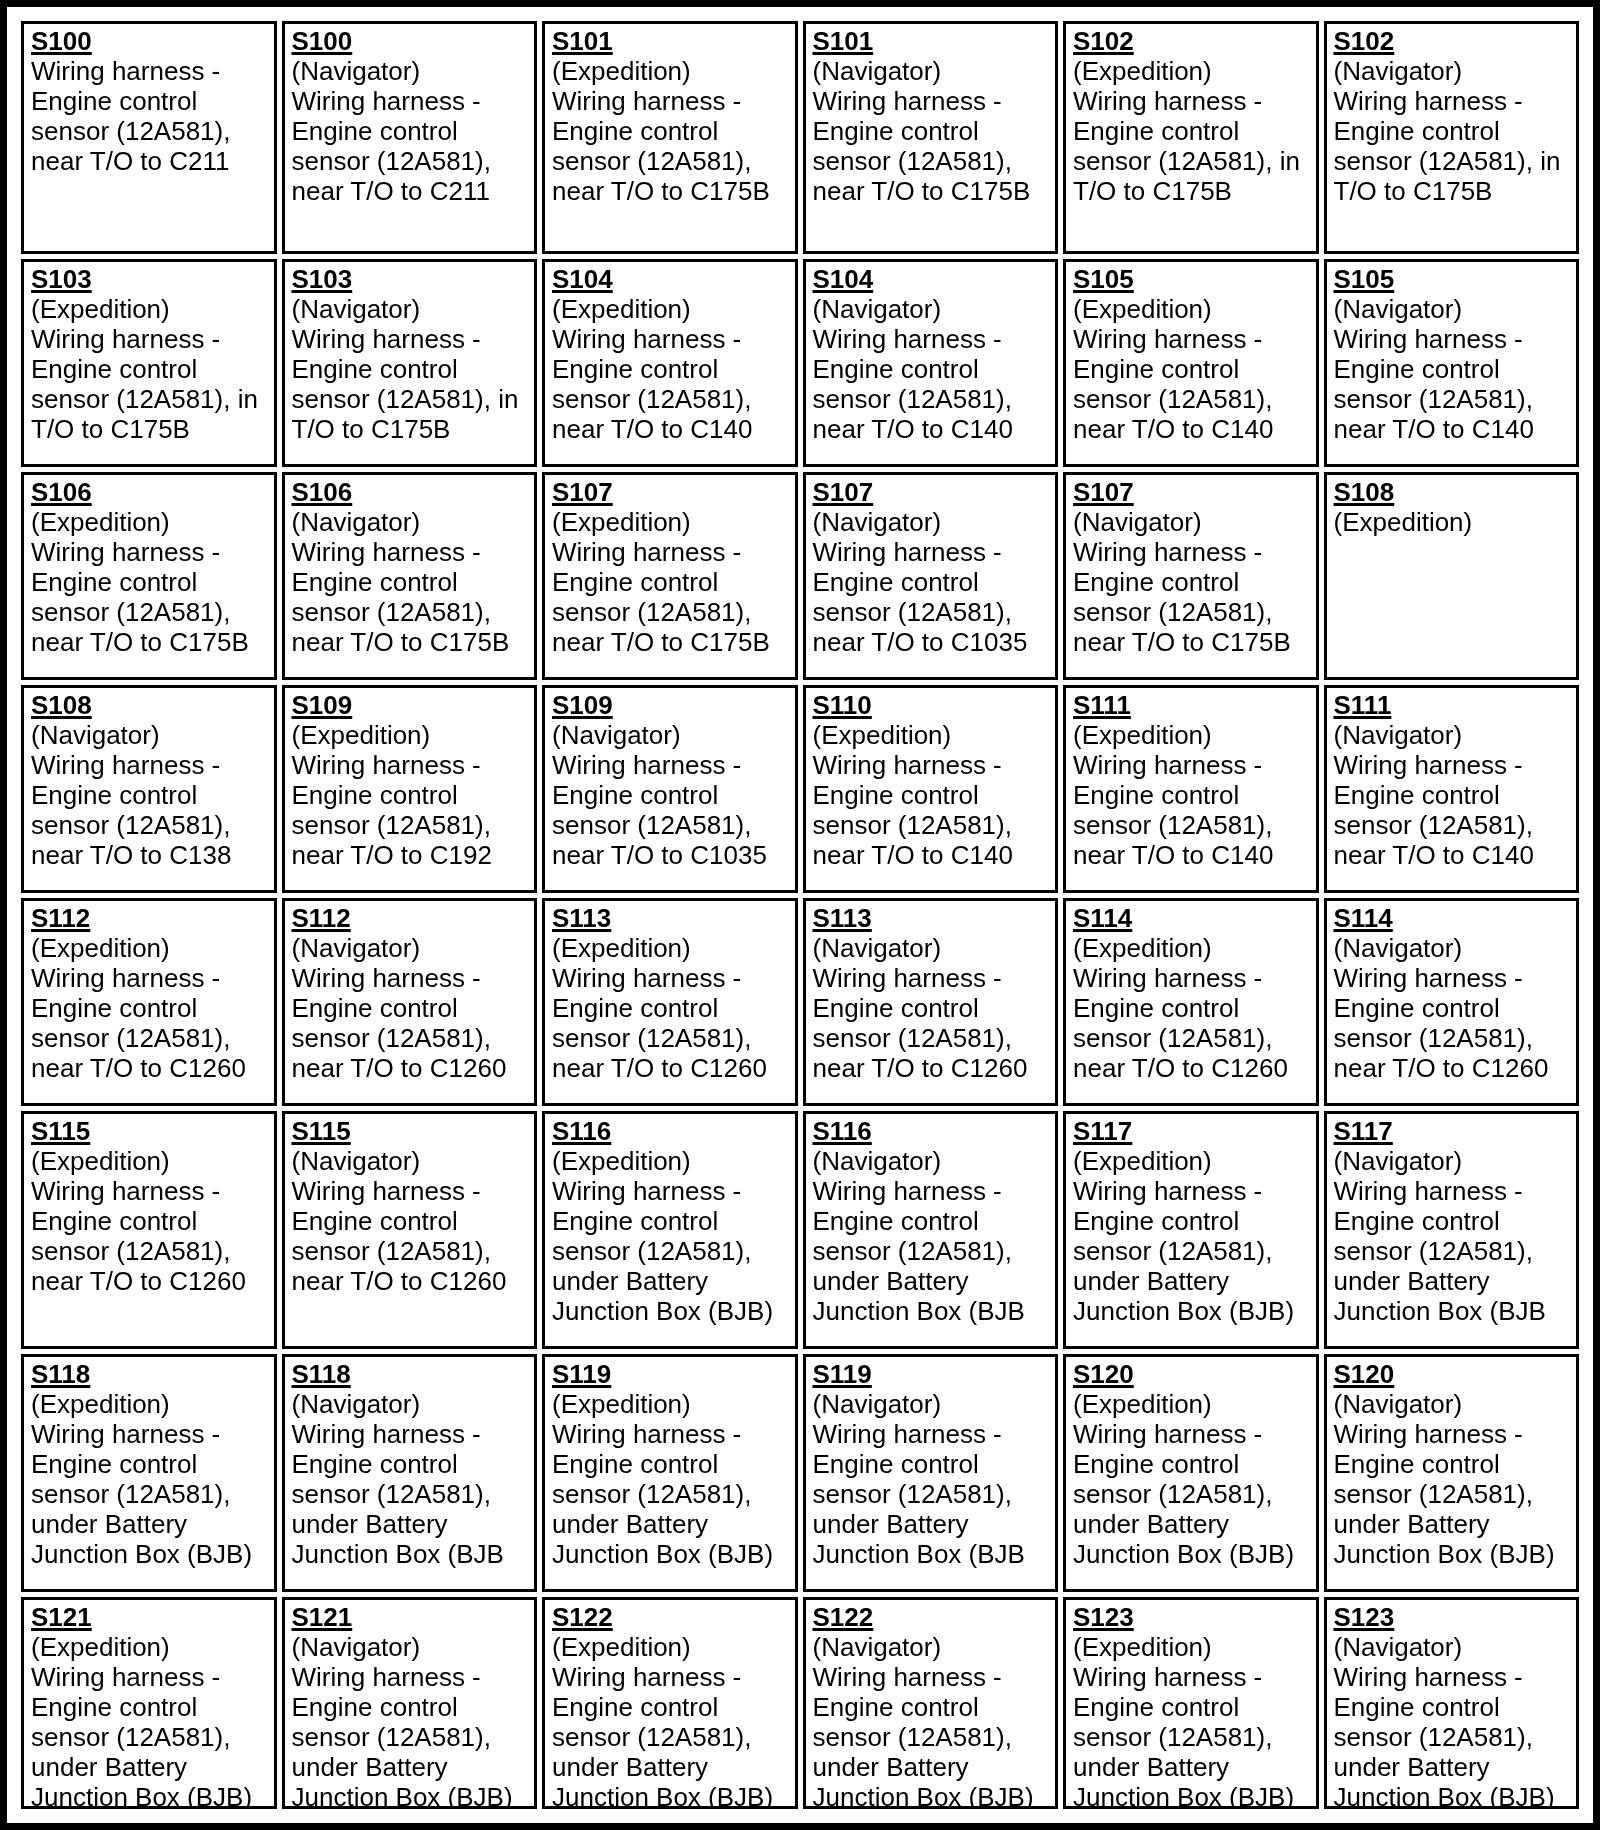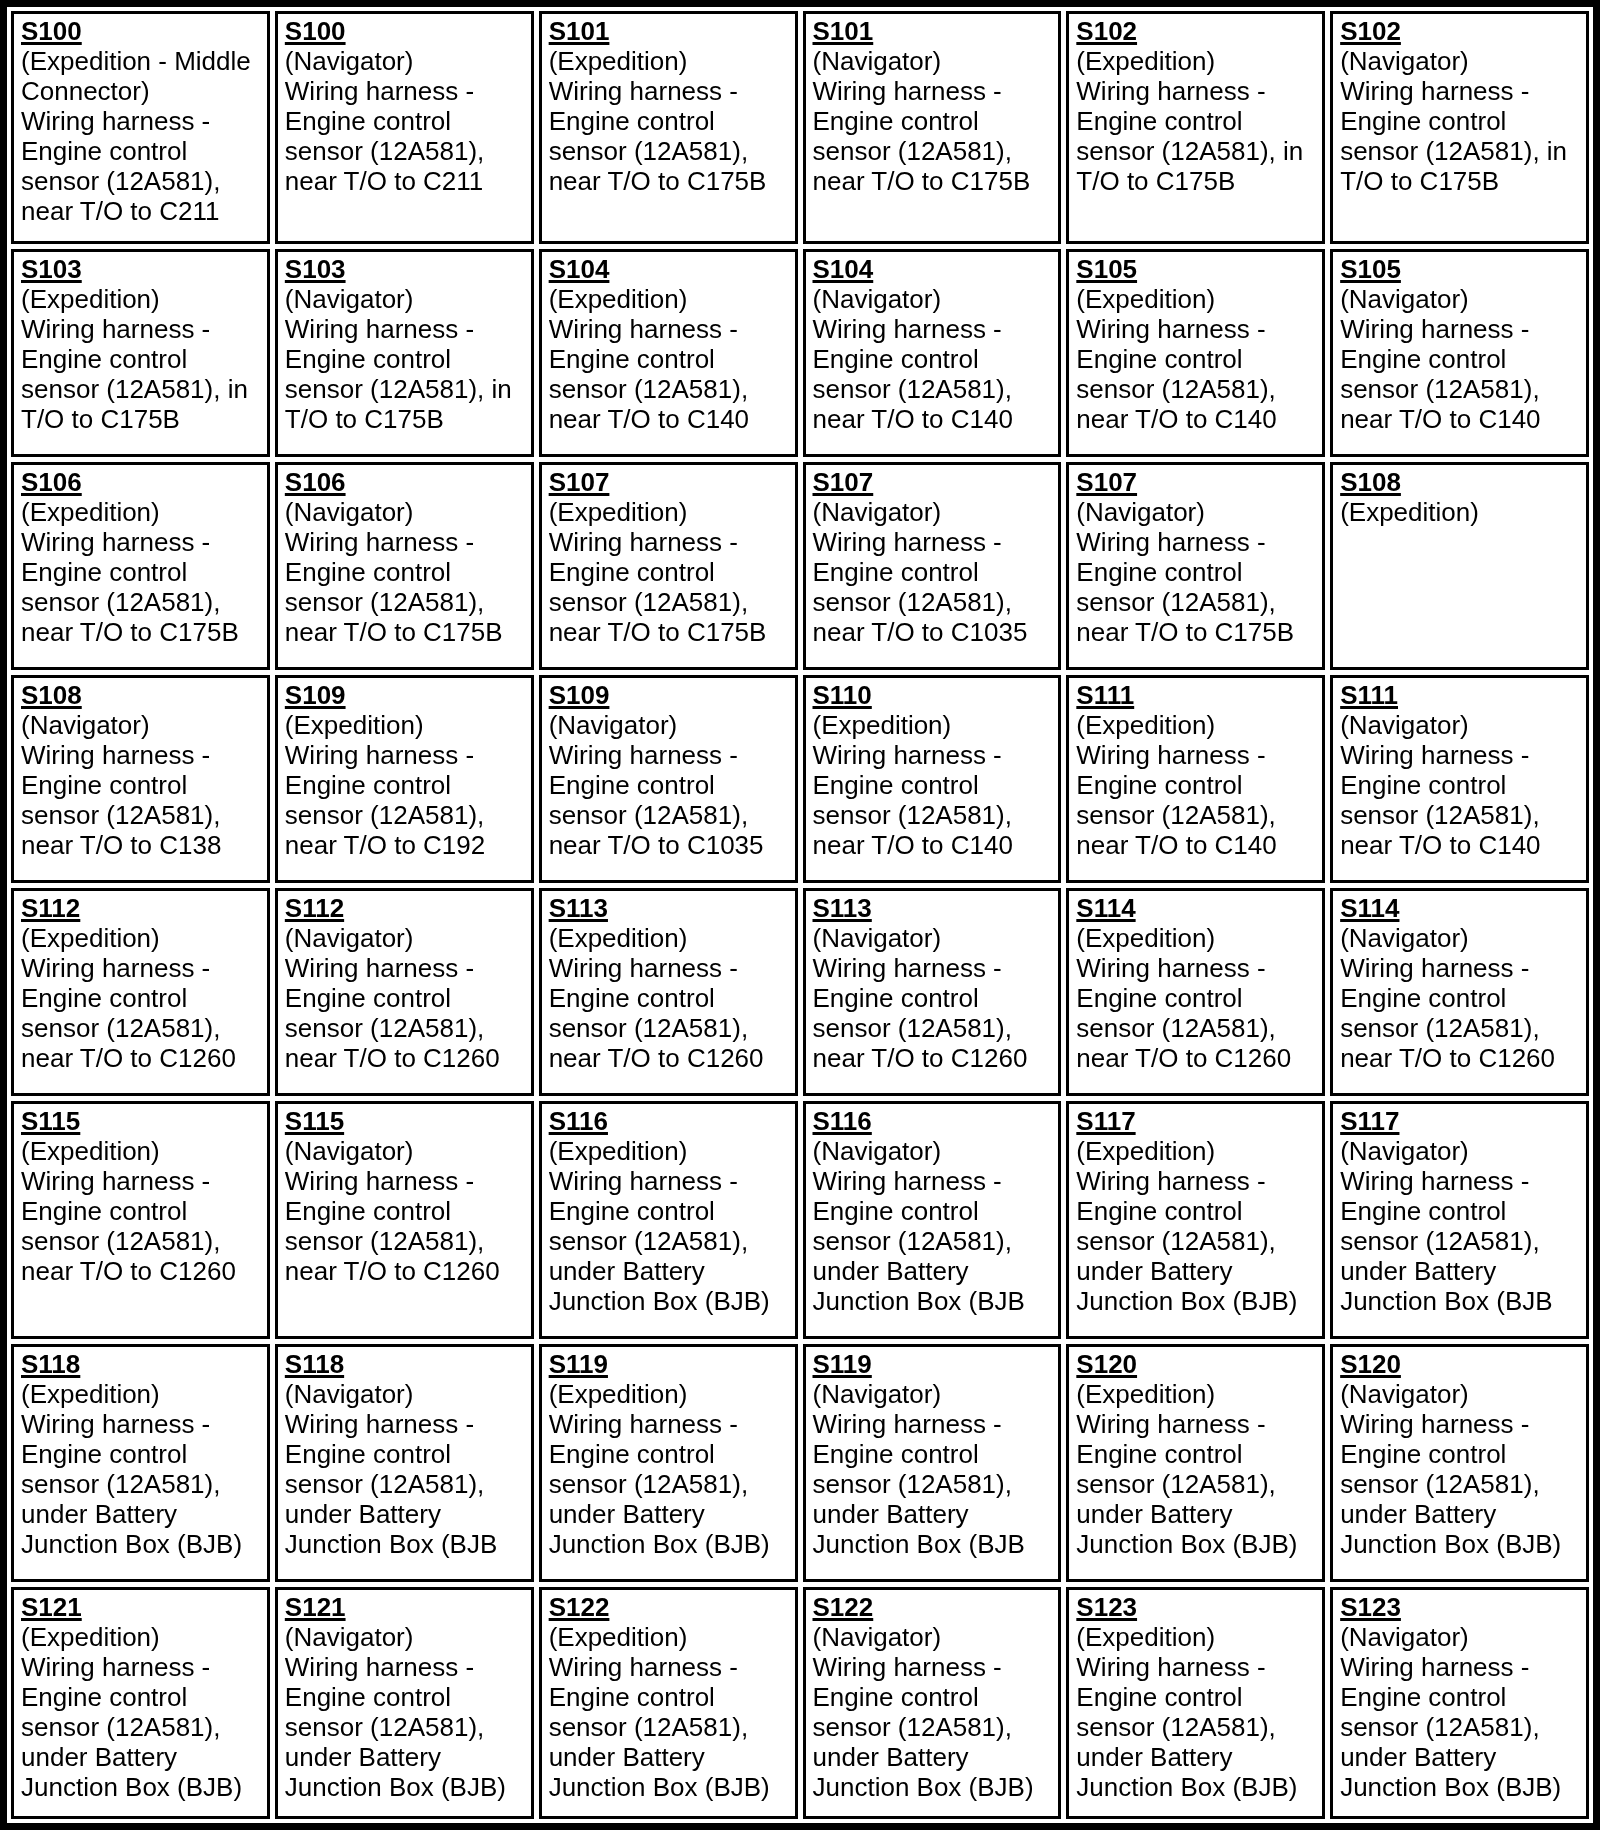--- a/index.html
+++ b/index.html
@@ -6,21 +6,21 @@
   .page {
     width: 1600px;
     height: 1830px;
     box-sizing: border-box;
     border: 7px solid #000;
     background: #fff;
     display: grid;
     grid-template-columns: repeat(6, 1fr);
     grid-template-rows: 233px 208px 208px 208px 208px 238px 238px auto;
     gap: 5px;
-    padding: 4px;
+    padding: 14px;
   }
   .cell {
     border: 3px solid #000;
     box-sizing: border-box;
     padding: 2px 5px 2px 7px;
     font-family: "Liberation Sans", sans-serif;
     font-size: 26px;
     line-height: 30px;
     color: #000;
     overflow: hidden;
@@ -33,21 +33,20 @@
     text-underline-offset: 2px;
   }
   .veh, .desc { font-weight: 400; }
 </style>
 </head>
 <body>
 
 <div class="page">
     <div class="cell">
       <div class="splice-id">S100</div>
-      <div class="veh">(Expedition - Middle Connector)</div>
       <div class="desc">Wiring harness - Engine control sensor (12A581), near T/O to C211</div>
     </div>
     <div class="cell">
       <div class="splice-id">S100</div>
       <div class="veh">(Navigator)</div>
       <div class="desc">Wiring harness - Engine control sensor (12A581), near T/O to C211</div>
     </div>
     <div class="cell">
       <div class="splice-id">S101</div>
       <div class="veh">(Expedition)</div>

